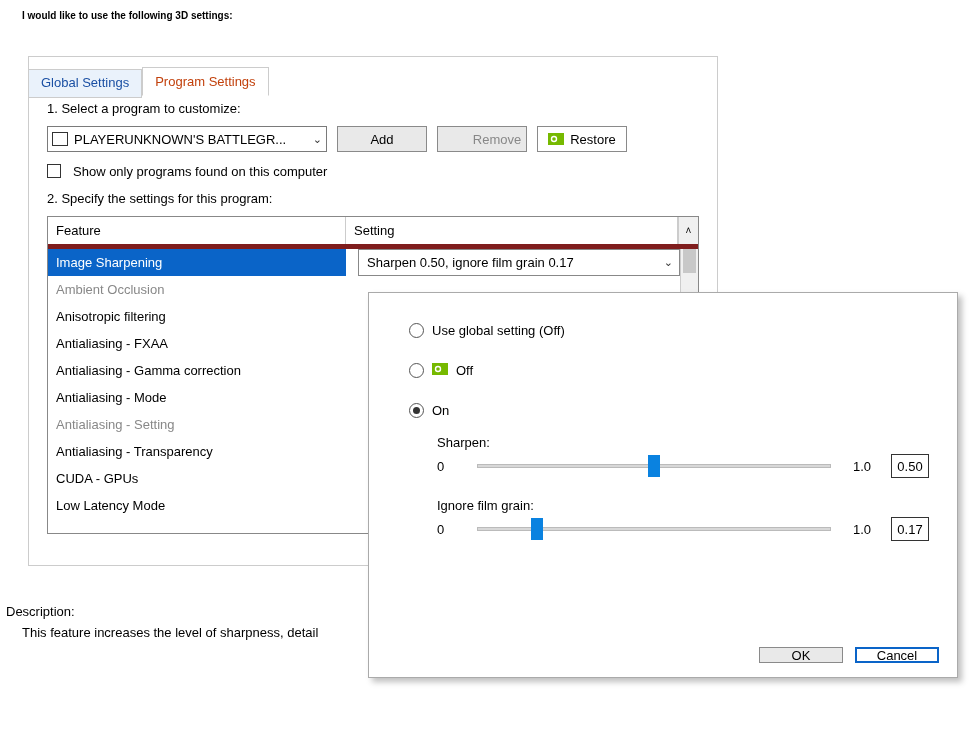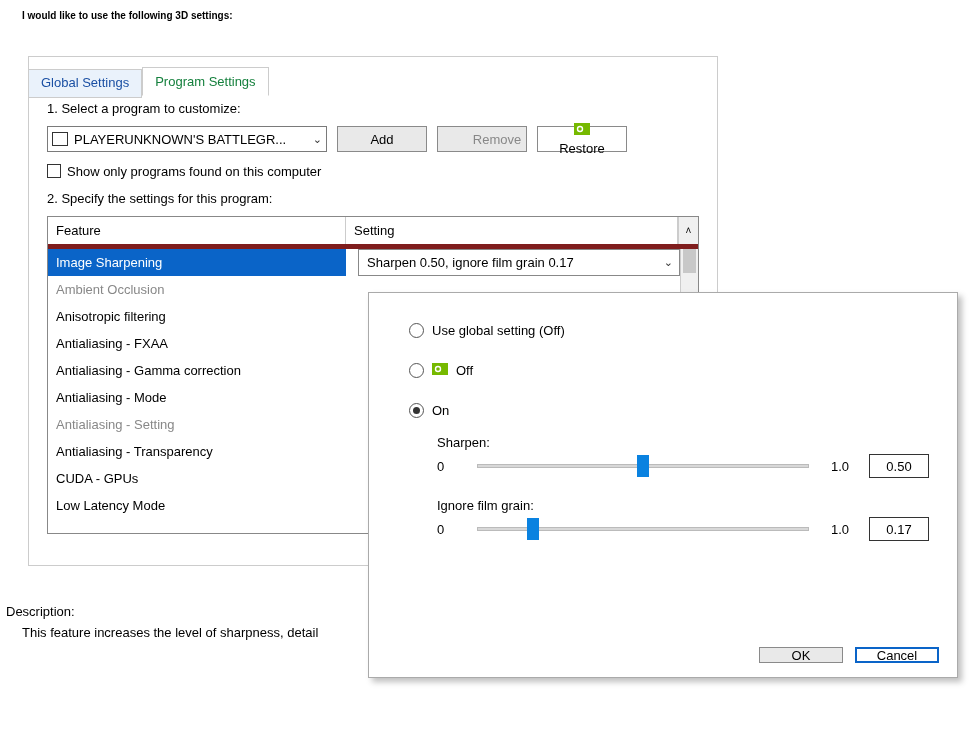--- a/index.html
+++ b/index.html
@@ -41,21 +41,21 @@
     background: #eaf2fb;
     color: #1a4fa3;
     font-size: 13px;
     cursor: pointer;
     position: relative;
     top: 1px;
     margin-top: 12px;
   }
   .tab.active {
     background: #fff;
-    color: #15803d;
+    color: #c2410c;
     border-bottom: 1px solid #fff;
     padding-top: 6px;
     padding-bottom: 6px;
     top: -1px;
   }
   .tab-content {
     position: absolute;
     left: 0; right: 0; bottom: 0;
     top: 28px;
     padding: 12px 18px;
@@ -102,31 +102,30 @@
     cursor: pointer;
   }
   .btn.disabled {
     color: #888;
     cursor: default;
     padding-left: 30px;
   }
   .btn.restore {
     background: #fff;
     gap: 6px;
-    flex-direction: column;
   }
   .nv-icon {
     width: 16px; height: 12px;
     display: inline-block;
   }
   .nv-icon svg { display:block; }
   .checkbox-row {
     display: flex;
     align-items: flex-start;
-    gap: 6px;
+    gap: 12px;
     margin-bottom: 12px;
   }
   .checkbox {
     width: 14px; height: 14px;
     border: 1.5px solid #333;
     background: #fff;
   }
   .settings-table {
     border: 1px solid #888;
     display: flex;
@@ -274,21 +273,21 @@
   }
   .slider-thumb {
     position: absolute;
     top: 1px;
     width: 12px;
     height: 22px;
     background: #0a82e0;
     transform: translateX(-50%);
   }
   .value-box {
-    width: 60px;
+    width: 38px;
     height: 24px;
     border: 1px solid #333;
     display: flex;
     align-items: center;
     justify-content: center;
     margin-left: 8px;
   }
   .popup-buttons {
     position: absolute;
     right: 18px;

